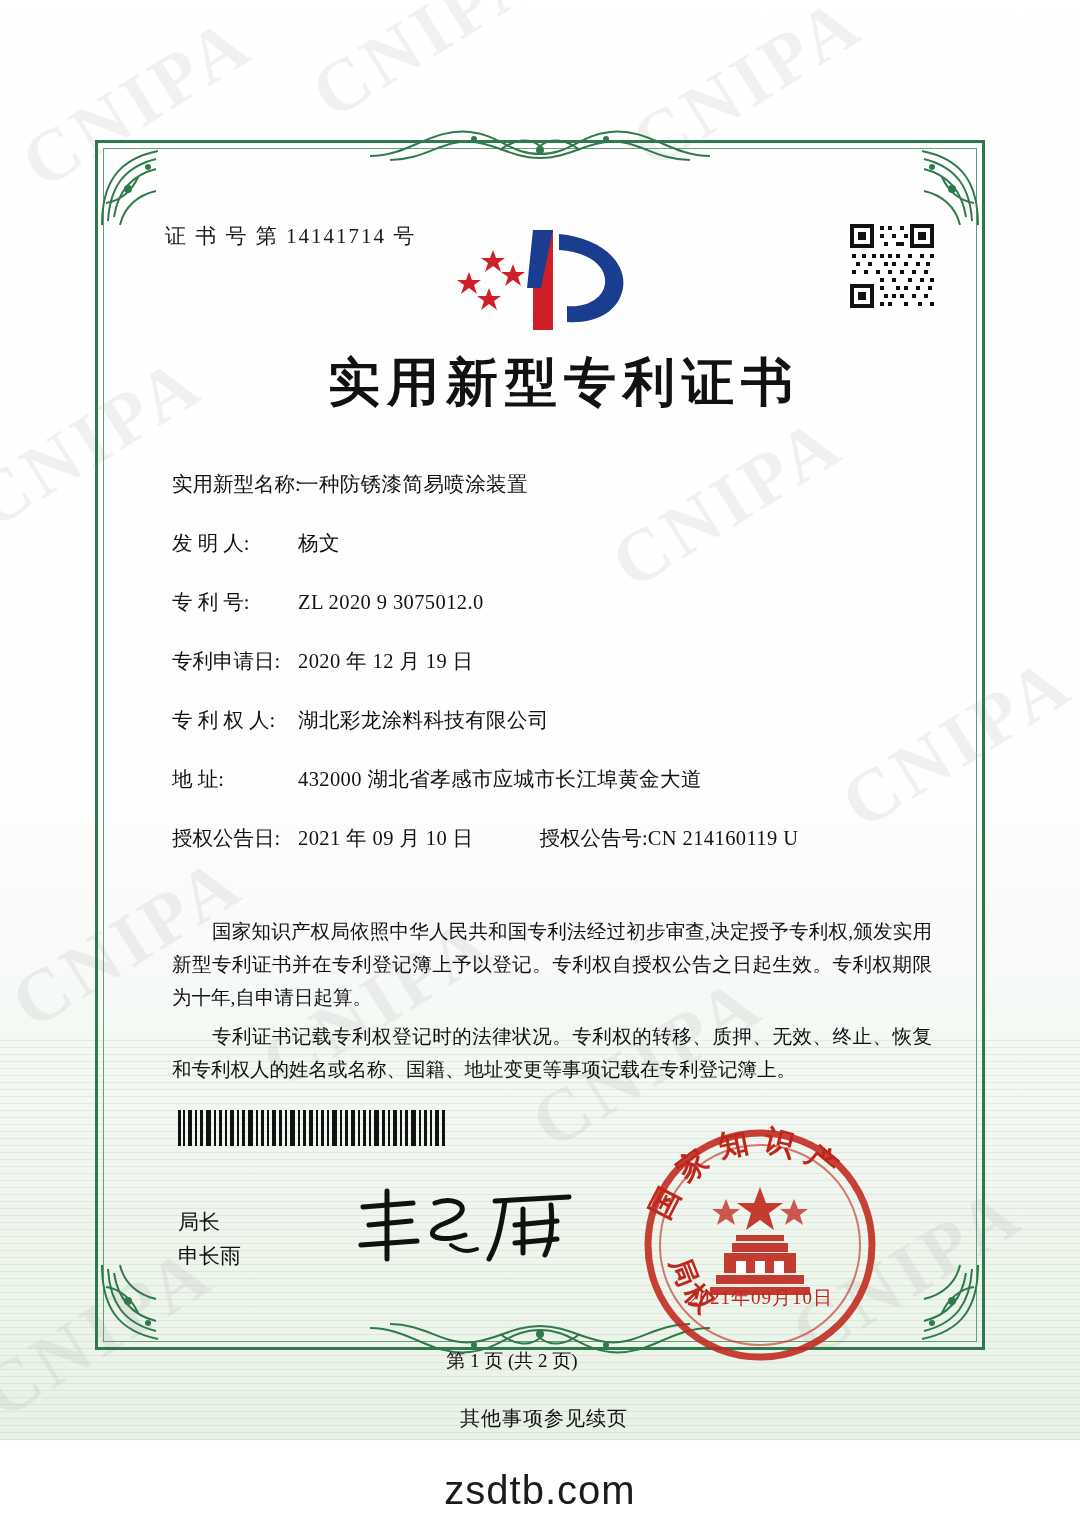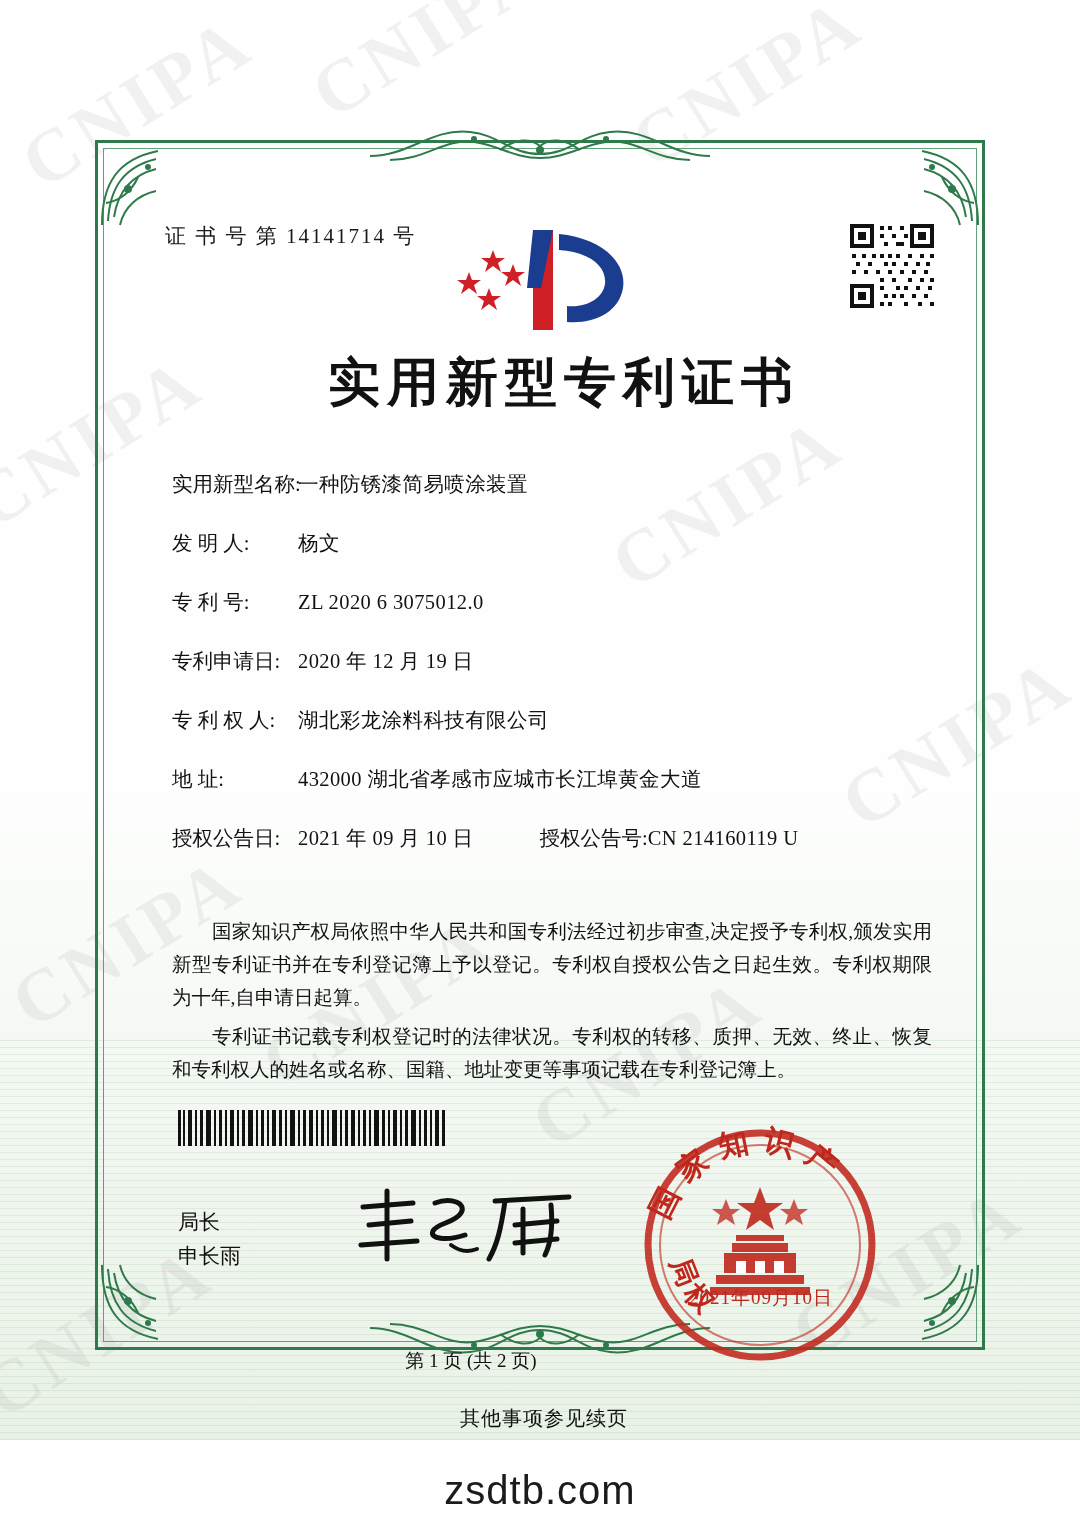--- a/index.html
+++ b/index.html
@@ -206,20 +206,21 @@
   }
 
   
   #page-number {
     position: absolute;
     left: 0; top: 1348px;
     width: 942px;
     text-align: center;
     font-size: 19px;
     color: #111;
+    padding-left: 41px;
   }
   #continued-note {
     position: absolute;
     left: 4px; top: 1405px;
     width: 1080px;
     text-align: center;
     font-size: 20px;
     color: #111;
     letter-spacing: 1px;
   }
@@ -434,21 +435,21 @@
     <div class="field-row">
       <span class="field-label">实用新型名称:</span>
       <span class="field-value">一种防锈漆简易喷涂装置</span>
     </div>
     <div class="field-row">
       <span class="field-label">发 明 人:</span>
       <span class="field-value">杨文</span>
     </div>
     <div class="field-row">
       <span class="field-label">专 利 号:</span>
-      <span class="field-value">ZL 2020 6 3075012.0</span>
+      <span class="field-value">ZL 2020 9 3075012.0</span>
     </div>
     <div class="field-row">
       <span class="field-label">专利申请日:</span>
       <span class="field-value">2020 年 12 月 19 日</span>
     </div>
     <div class="field-row">
       <span class="field-label">专 利 权 人:</span>
       <span class="field-value">湖北彩龙涂料科技有限公司</span>
     </div>
     <div class="field-row">

